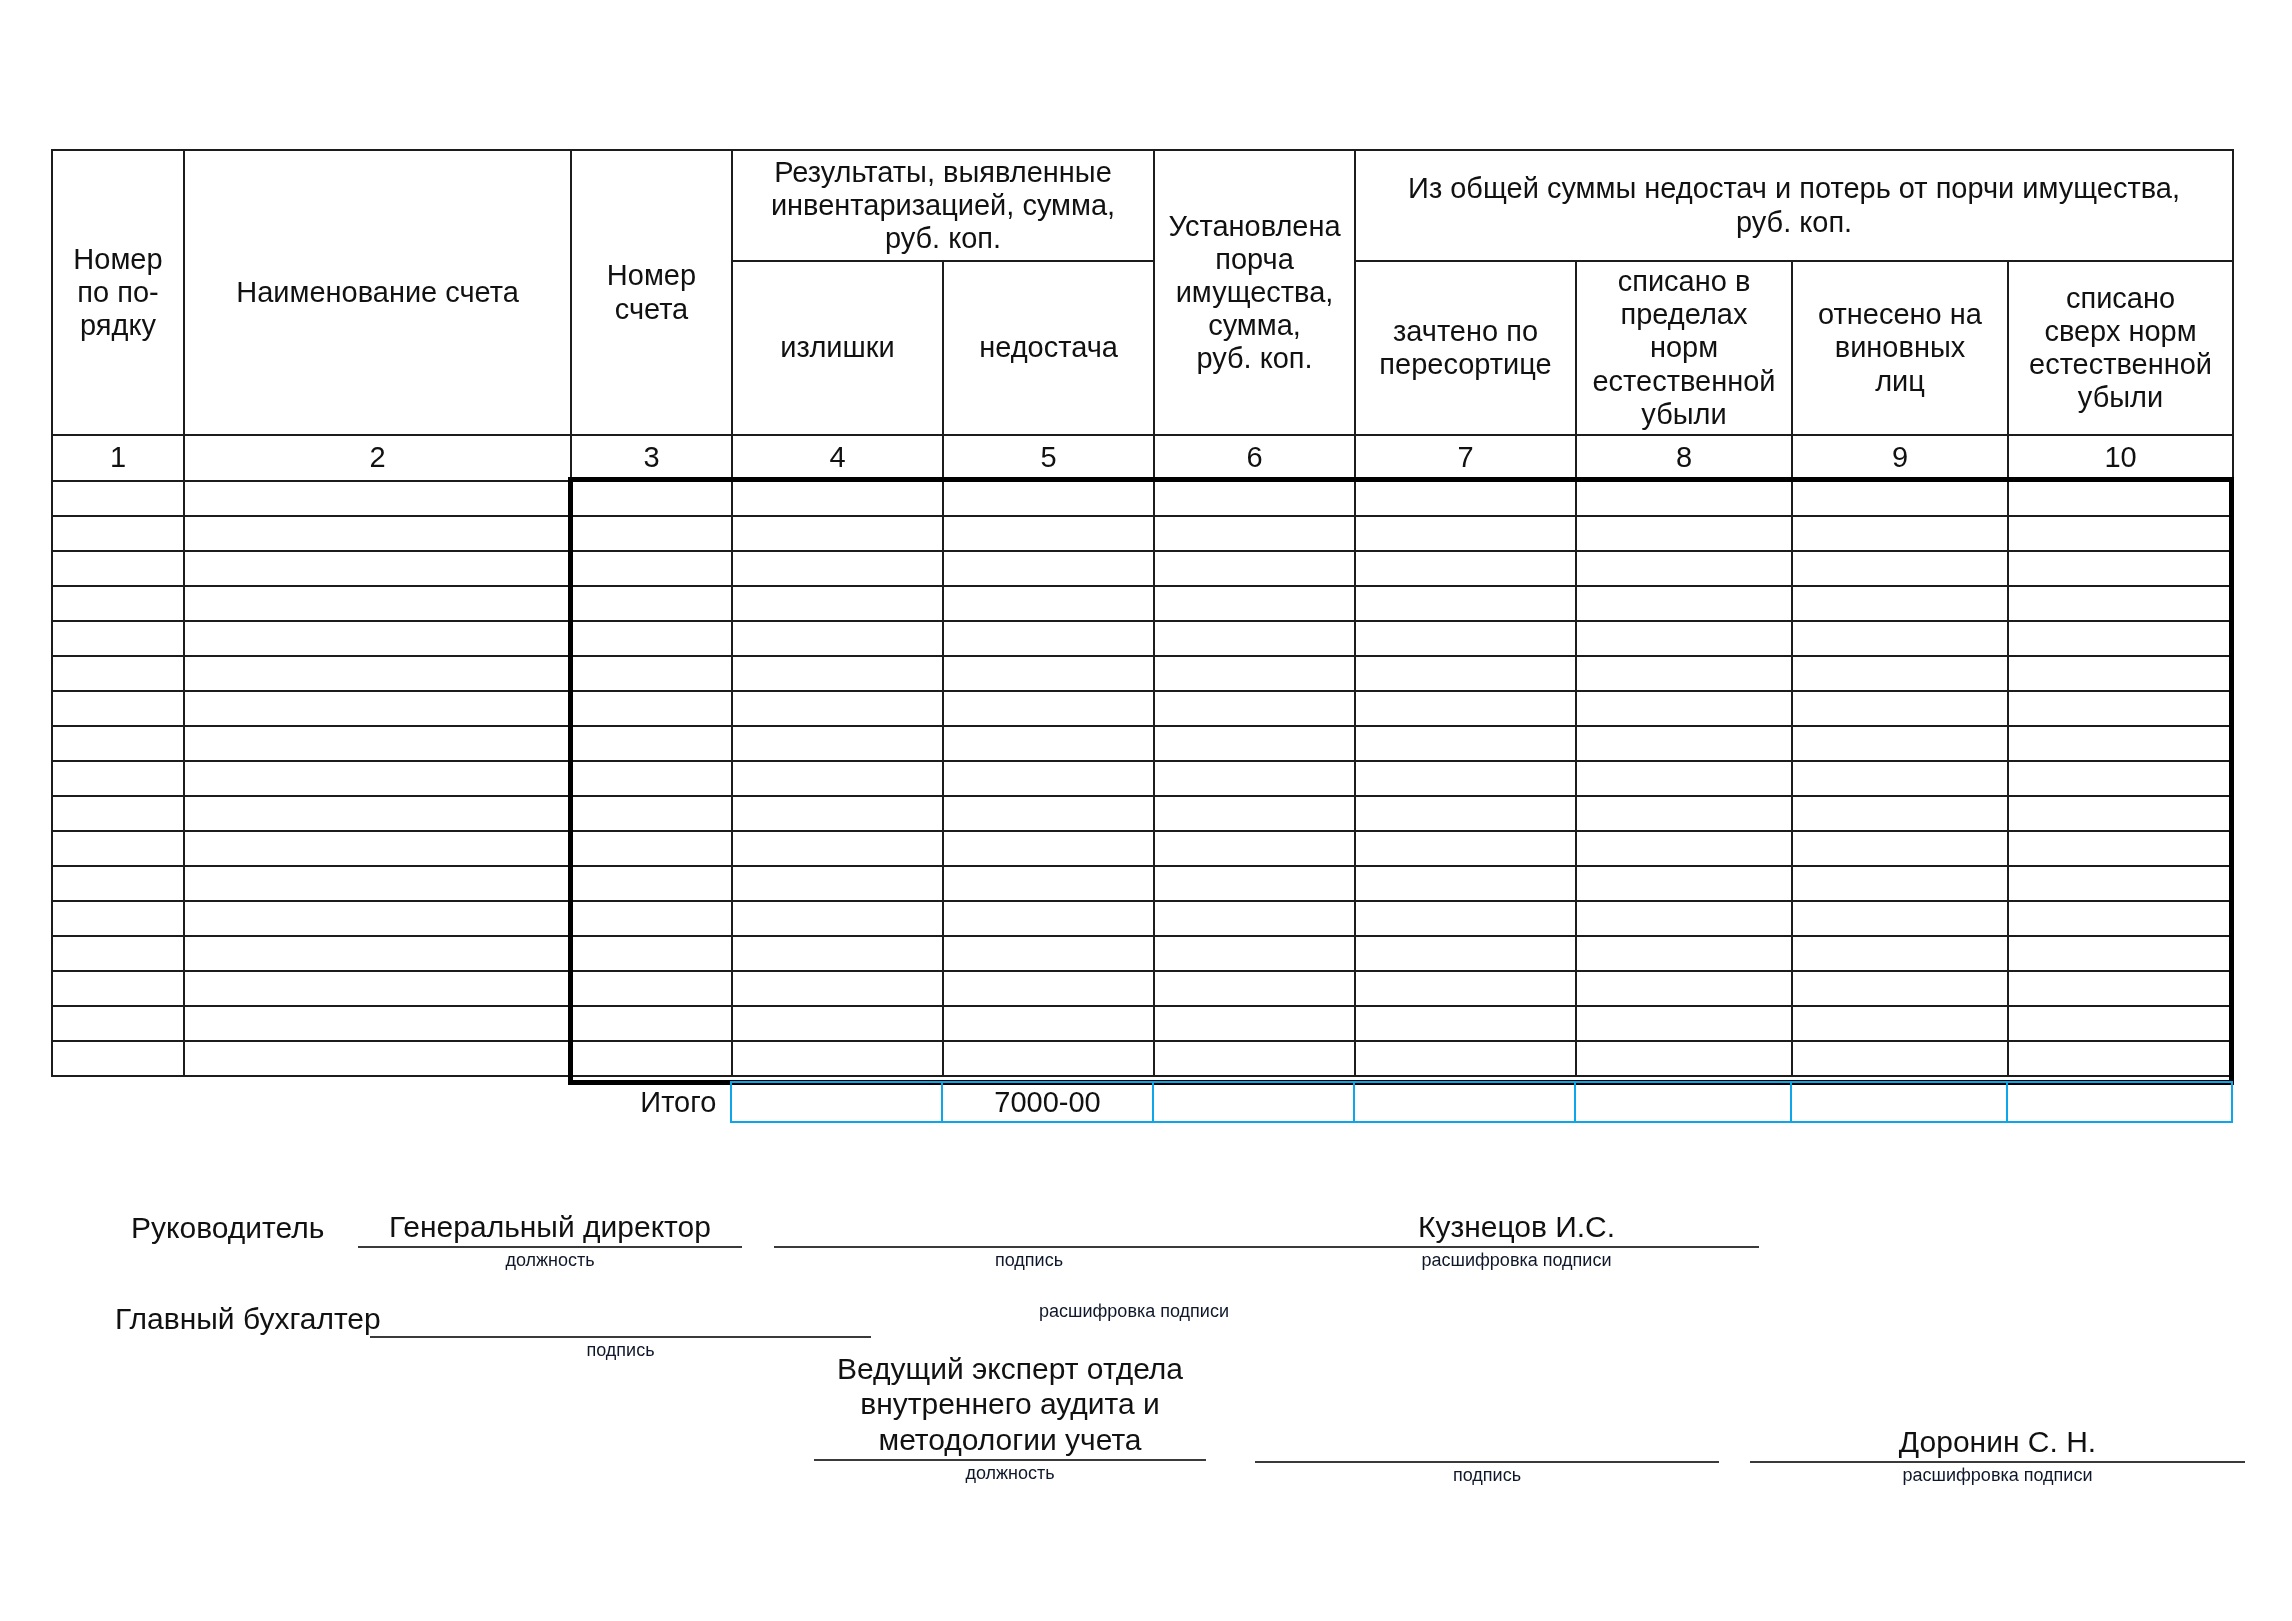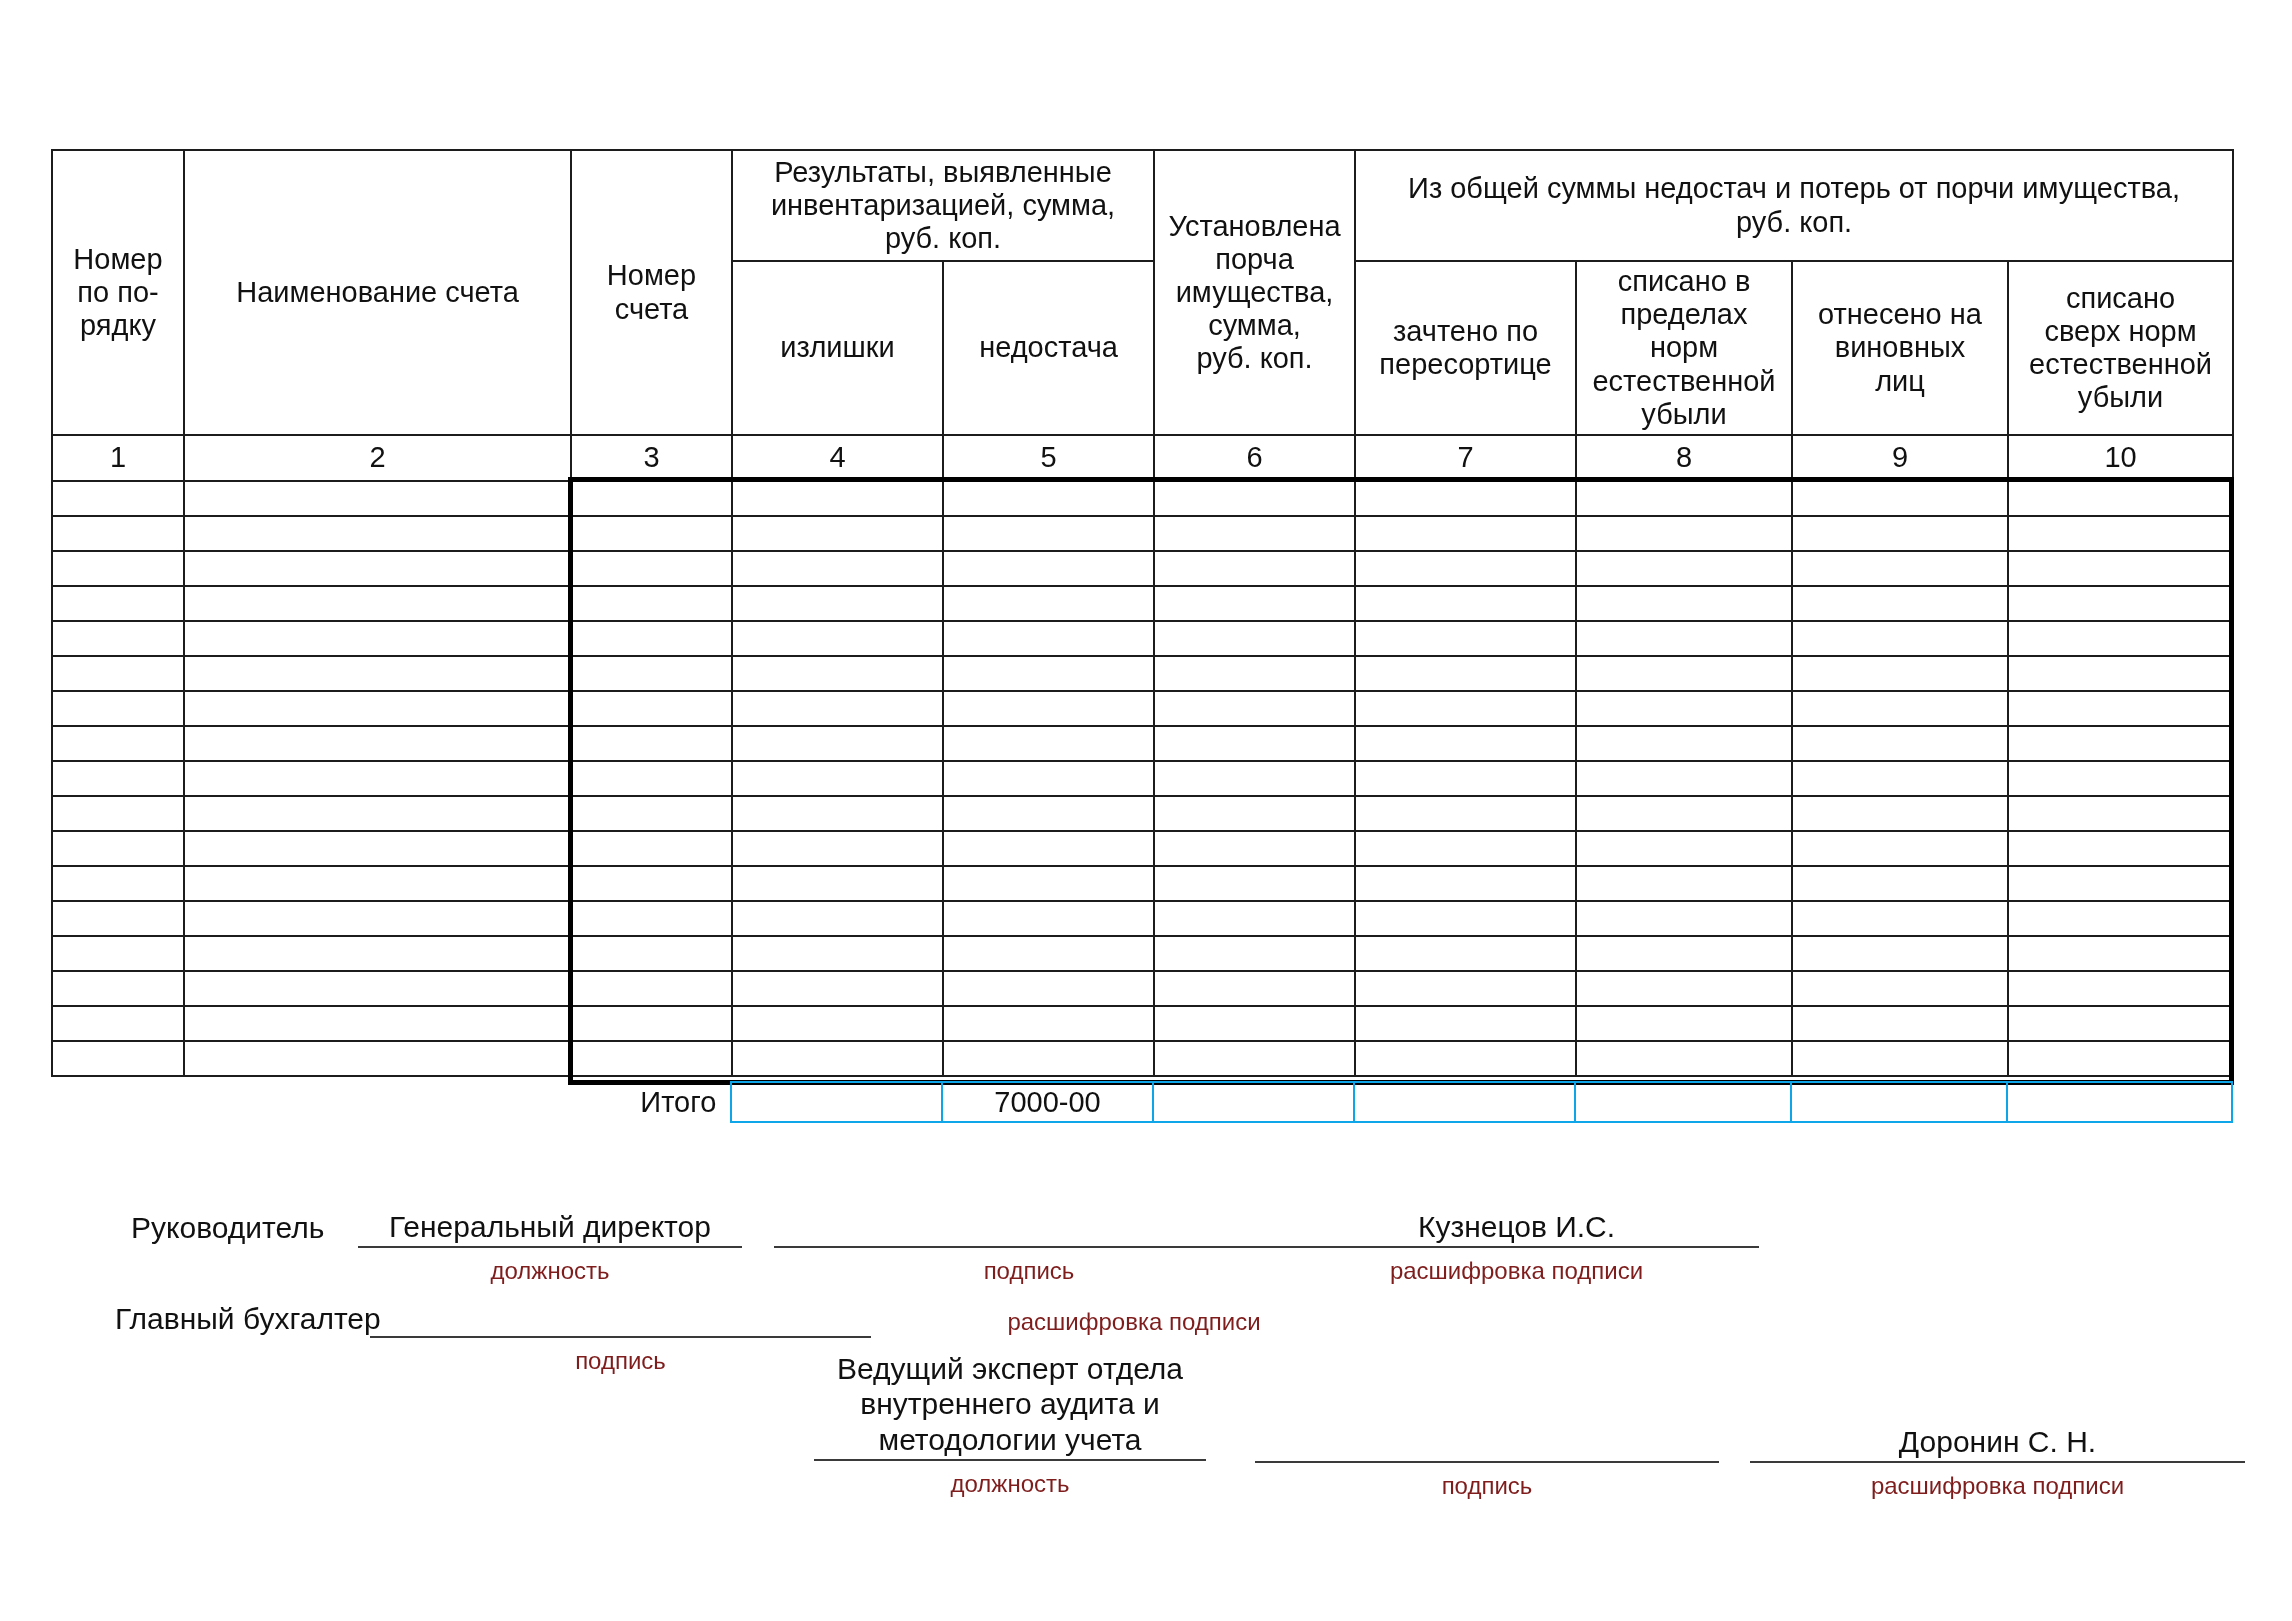--- a/index.html
+++ b/index.html
@@ -61,21 +61,21 @@
   .sig-value{
     display:flex;align-items:flex-end;justify-content:center;
     border-bottom:2.9px solid #3a3a3a;
     font-size:30px;line-height:1.18;text-align:center;
     white-space:pre-line;
     min-height:39px;
     padding:0 5.9px 2px 5.9px;
     box-sizing:border-box;
   }
   .sig-sublabel{
-    text-align:center;font-size:24px;color:#7f1d1d;padding-top:9px;
+    text-align:center;font-size:18px;color:#0f172a;padding-top:2px;
   }
 </style>
 </head>
 <body>
 
 <div class="page">
 
   <table class="inv">
     <colgroup>
       <col style="width:132px">

